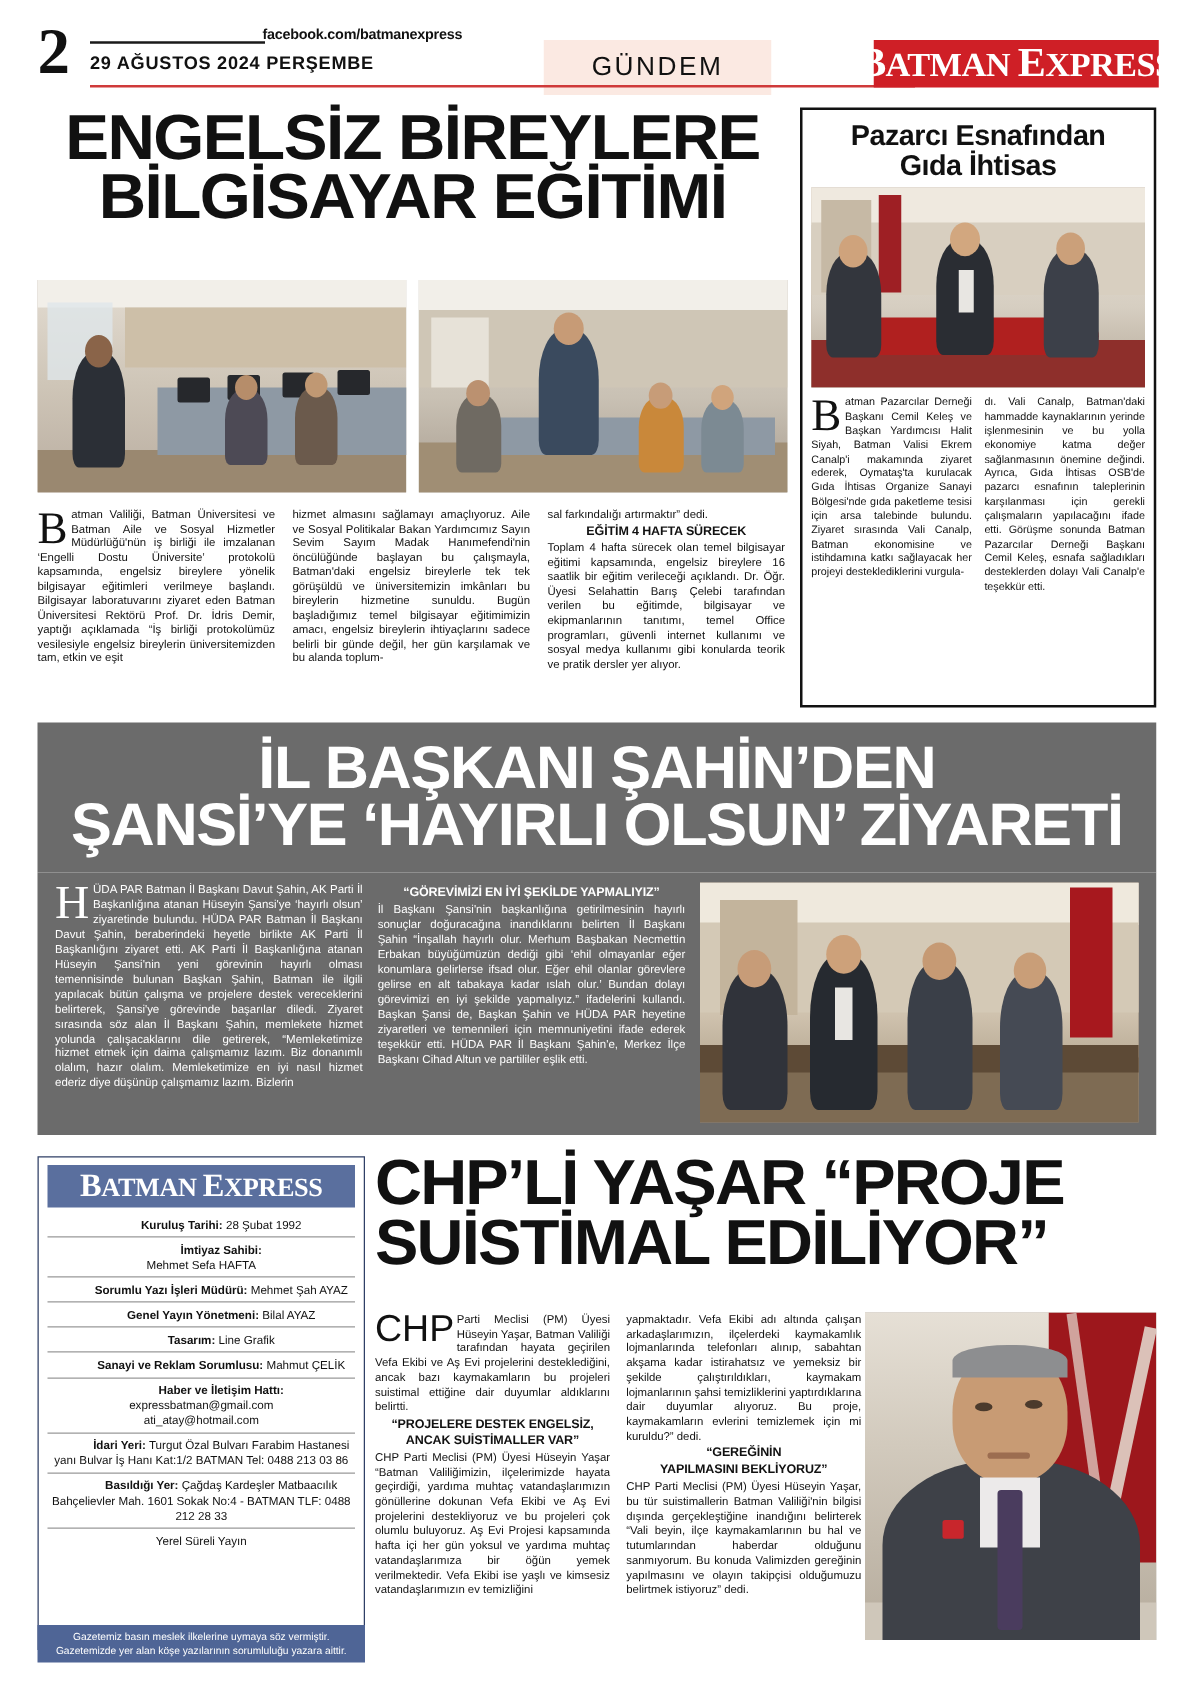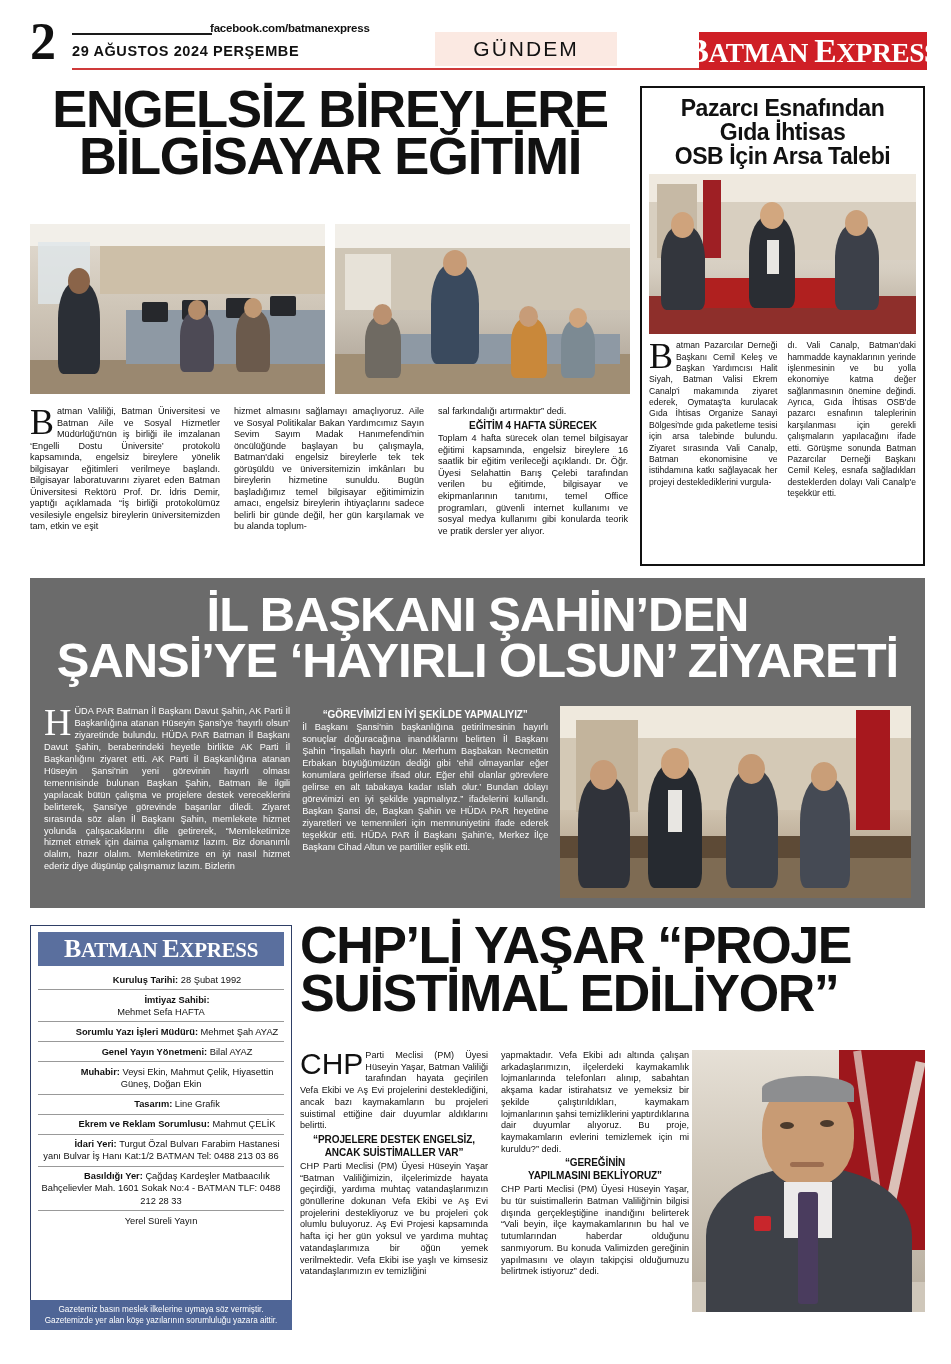--- a/index.html
+++ b/index.html
@@ -35,21 +35,21 @@
     position: absolute; left: 180px; top: 12px;
     font-size: 11.5px; font-weight: bold; letter-spacing: -0.2px;
     font-family: "Liberation Sans", sans-serif;
   }
   .date-line {
     position: absolute; left: 42px; top: 33px;
     font-size: 14.5px; font-weight: bold; letter-spacing: 0.6px;
     font-family: "Liberation Sans", sans-serif;
   }
   .section-tag {
-    position: absolute; left: 405px; top: 22px; width: 182px; height: 34px;
+    position: absolute; left: 405px; top: 22px; width: 182px; height: 44px;
     background: #fbe9e2;
     display: flex; align-items: center; justify-content: center;
     font-size: 21px; letter-spacing: 2px; font-weight: normal;
     font-family: "Liberation Sans", sans-serif;
   }
   .top-rule {
     position: absolute; left: 42px; top: 58px; width: 660px;
     border-top: 2px solid #cf3a3a;
   }
   .brand-logo {
@@ -270,21 +270,20 @@
         <div class="subhead">EĞİTİM 4 HAFTA SÜRECEK</div>
         <div>Toplam 4 hafta sürecek olan temel bilgisayar eğitimi kapsamında, engelsiz bireylere 16 saatlik bir eğitim verileceği açıklandı. Dr. Öğr. Üyesi Selahattin Barış Çelebi tarafından verilen bu eğitimde, bilgisayar ve ekipmanlarının tanıtımı, temel Office programları, güvenli internet kullanımı ve sosyal medya kullanımı gibi konularda teorik ve pratik dersler yer alıyor.</div>
       </div>
     </div>
   </div>
 
   <div class="a2">
     <h2>
       <span>Pazarcı Esnafından</span><br>
       <span>Gıda İhtisas</span><br>
-      <span>OSB İçin Arsa Talebi</span>
     </h2>
     <div class="a2-photo ph">
       <div class="scene s-office"></div>
       <div class="rect" style="left:0;top:0;width:100%;height:30px;background:#efe9df;"></div>
       <div class="rect" style="left:0;top:28px;width:100%;height:58px;background:#d8cfc0;"></div>
       <div class="rect" style="left:8px;top:10px;width:40px;height:74px;background:#c6b9a5;"></div>
       <div class="flag-red" style="left:54px;top:6px;width:18px;height:78px;"></div>
       <div class="floor" style="left:0;bottom:0;width:100%;height:38px;background:#8e2f2b;"></div>
       <div class="rect" style="left:40px;bottom:26px;width:190px;height:30px;background:#b0201f;border-radius:60px;"></div>
       <div class="suit" style="left:12px;top:52px;width:44px;height:84px;background:#33363d;"></div>
@@ -337,23 +336,24 @@
 
   <div class="colophon">
     <div class="colophon-logo">
       <span class="bt"><span class="cap">B</span><span>ATMAN </span><span class="cap">E</span><span>XPRESS</span></span>
     </div>
     <div id="colophon-rows">
         <div class="crow"><b>Kuruluş Tarihi:</b><span style="white-space: pre-line;"> 28 Şubat 1992</span></div>
         <div class="crow"><b>İmtiyaz Sahibi:</b><br><span style="white-space: pre-line;">Mehmet Sefa HAFTA</span></div>
         <div class="crow"><b>Sorumlu Yazı İşleri Müdürü:</b><span style="white-space: pre-line; margin-top: 32px;"> Mehmet Şah AYAZ</span></div>
         <div class="crow"><b>Genel Yayın Yönetmeni:</b><span style="white-space: pre-line;"> Bilal AYAZ</span></div>
-        <div class="crow"><b>Muhabir:</b><span style="white-space: pre-line;"> Veysi Ekin, Mahmut Çelik, Hiyasettin Güneş, Doğan Ekin</span></div>
         <div class="crow"><b>Tasarım:</b><span style="white-space: pre-line;"> Line Grafik</span></div>
-        <div class="crow"><b>Ekrem ve Reklam Sorumlusu:</b><span style="white-space: pre-line;"> Mahmut ÇELİK</span></div>
+        <div class="crow"><b>Sanayi ve Reklam Sorumlusu:</b><span style="white-space: pre-line;"> Mahmut ÇELİK</span></div>
+        <div class="crow"><b>Haber ve İletişim Hattı:</b><br><span style="white-space: pre-line;">expressbatman@gmail.com
+ati_atay@hotmail.com</span></div>
         <div class="crow"><b>İdari Yeri:</b><span style="white-space: pre-line; text-align: right;"> Turgut Özal Bulvarı Farabim Hastanesi yanı Bulvar İş Hanı Kat:1/2 BATMAN Tel: 0488 213 03 86</span></div>
         <div class="crow"><b>Basıldığı Yer:</b><span style="white-space: pre-line;"> Çağdaş Kardeşler Matbaacılık Bahçelievler Mah. 1601 Sokak No:4  -  BATMAN TLF: 0488 212 28 33</span></div>
         <div class="crow"><span style="white-space: pre-line;">Yerel Süreli Yayın</span></div>
       </div>
   </div>
   <div class="colophon-footer">
     <div>Gazetemiz basın meslek ilkelerine uymaya söz vermiştir.</div>
     <div>Gazetemizde yer alan köşe yazılarının sorumluluğu yazara aittir.</div>
   </div>
 

